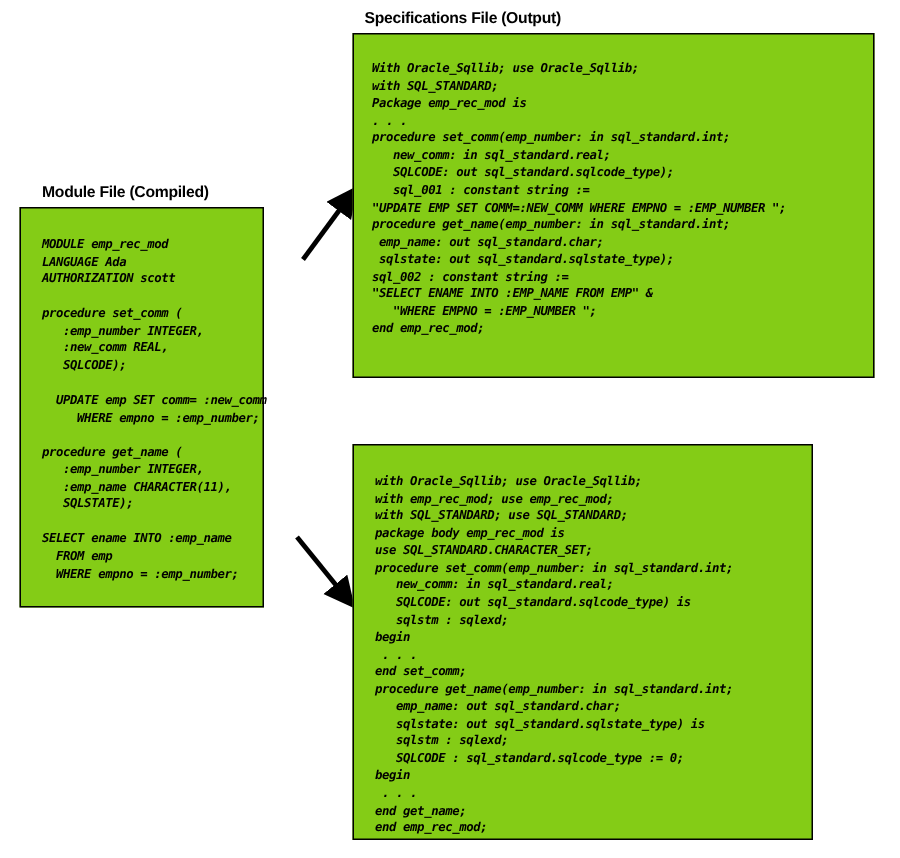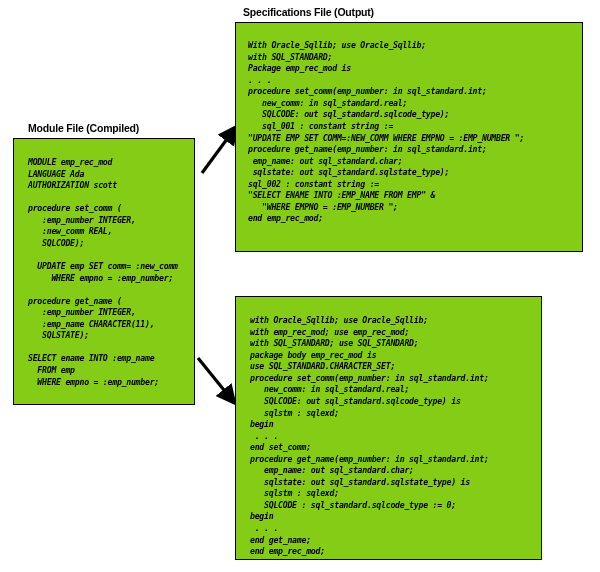--- a/index.html
+++ b/index.html
@@ -45,21 +45,21 @@
     white-space: pre;
     color: #000000;
     font-weight: bold;
     letter-spacing: -0.25px;
   }
 
   
   #module-title { left: 14px; top: 122px; margin-left: 14px; }
   #module-box {
     left: 13px; top: 138px;
-    width: 182px; height: 267px;
+    width: 163px; height: 267px;
   }
   #module-code {
     position: absolute;
     left: 14px; top: 10px;
   }
 
   
   #spec-title { left: 243px; top: 6px; }
   #spec-box {
     left: 235px; top: 22px;

